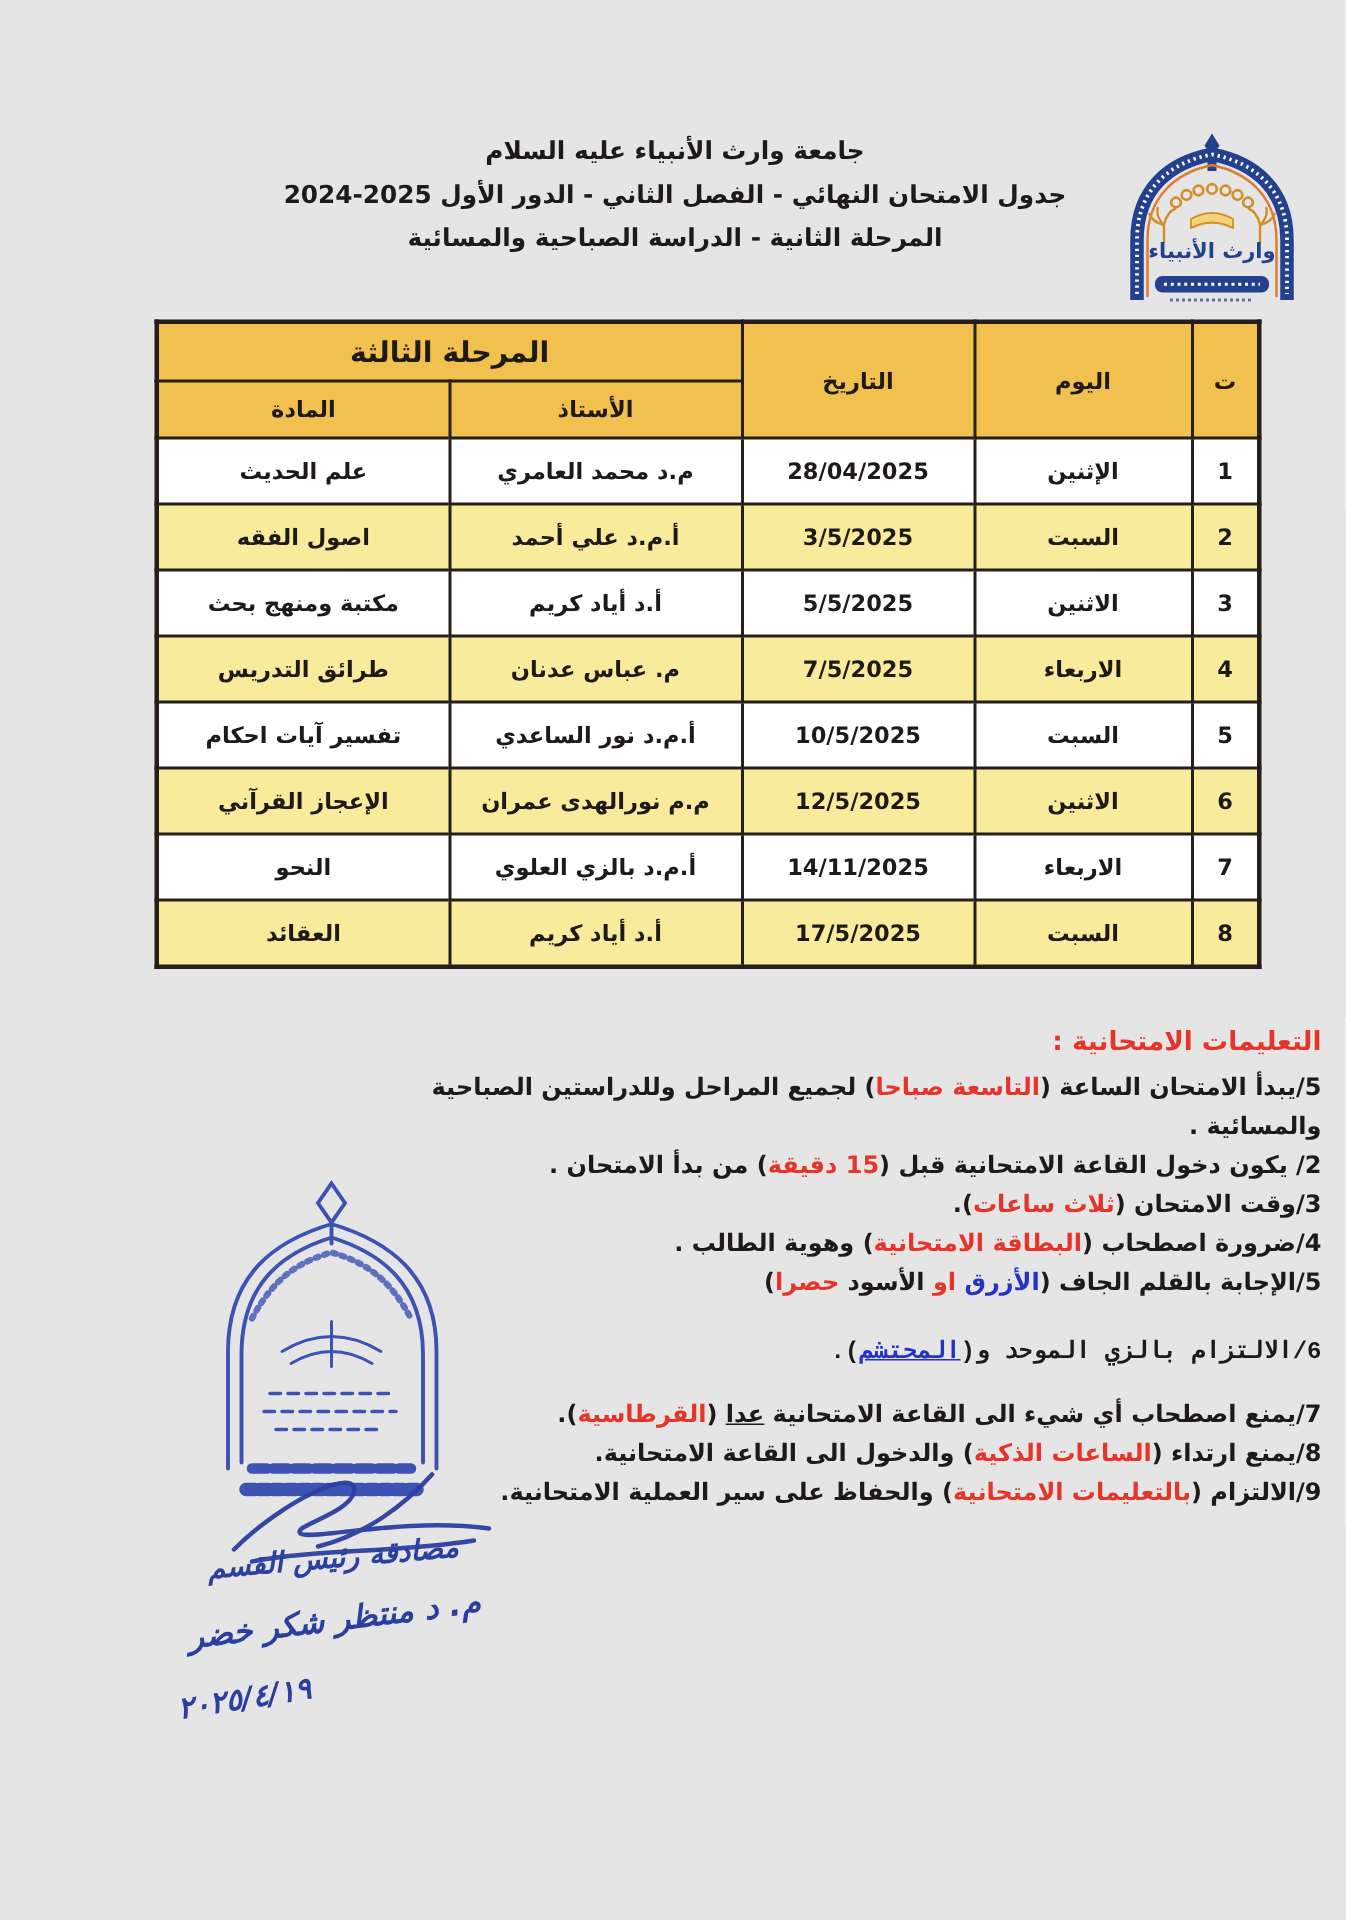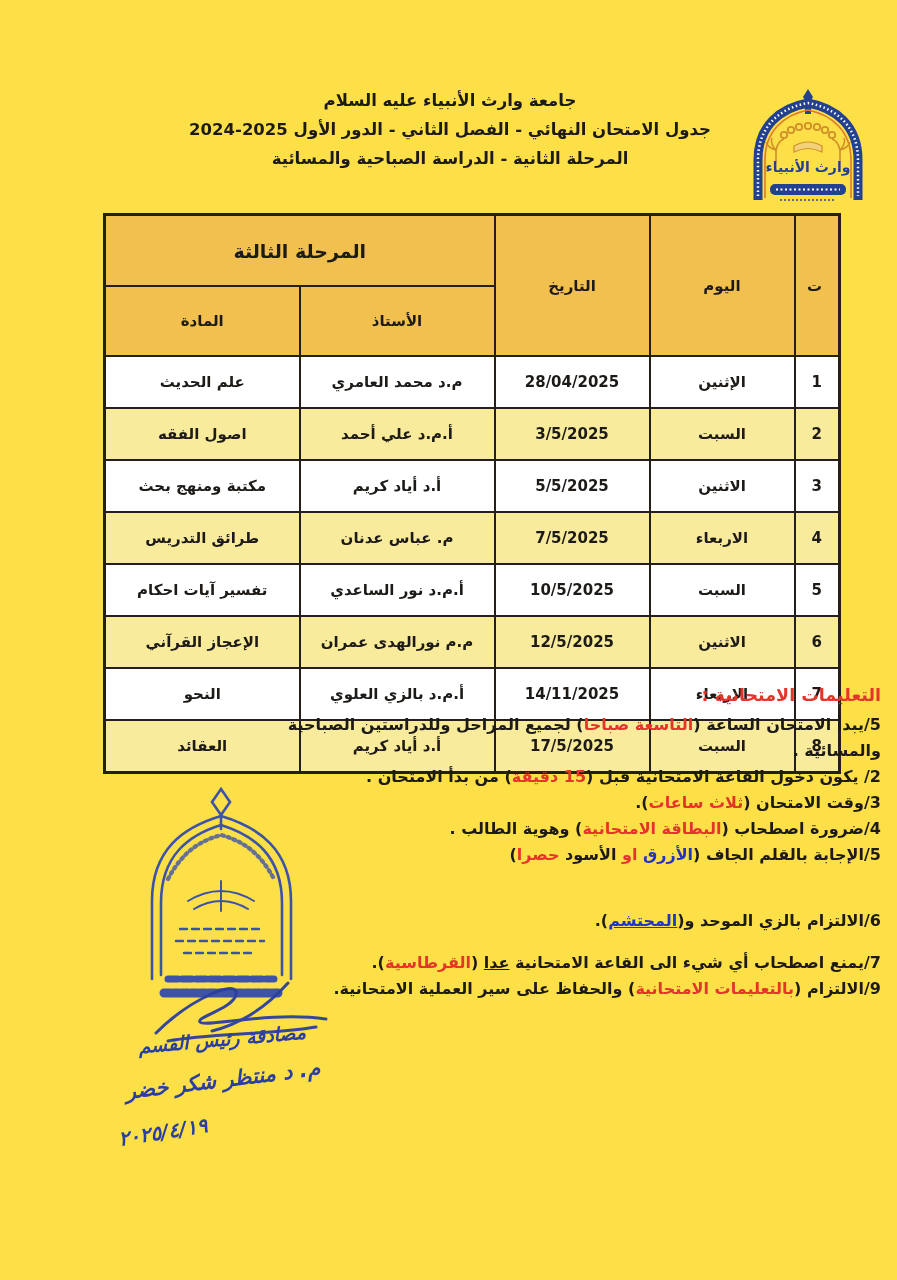--- a/index.html
+++ b/index.html
@@ -1,37 +1,37 @@
 <!DOCTYPE html>
 <html lang="ar"><head>
 <meta charset="utf-8">
 <style>
   html,body{margin:0;padding:0;background:#ffffff;}
-  .page{position:relative;width:897px;height:1280px;background:#fde047;overflow:hidden;
+  .page{position:relative;width:897px;height:1280px;background:#e5e5e5;overflow:hidden;
         font-family:"DejaVu Sans",sans-serif;color:#1d1a17;}
   
   .doc-header{position:absolute;top:86px;left:120px;width:660px;text-align:center;
               direction:rtl;font-weight:700;font-size:16.5px;line-height:29px;}
   .logo-wrap{position:absolute;top:88px;left:746px;width:124px;height:130px;}
   
   .sched{position:absolute;top:213px;left:103px;border-collapse:collapse;direction:rtl;
          table-layout:fixed;width:735px;border:3px solid #241f1a;}
   .sched th,.sched td{border:2px solid #241f1a;text-align:center;vertical-align:middle;
-         font-weight:700;font-size:15px;padding:16px;}
+         font-weight:700;font-size:15px;padding:0;}
   .sched thead th{background:#f1c04f;}
   .sched .stage-cell{font-size:19px;height:37px;}
   .sched .sub-head{height:36px;}
   .sched tbody tr{height:44px;background:#ffffff;}
   .sched tbody tr.alt{background:#f8eb9b;}
   
   .instructions{position:absolute;top:682px;right:16px;width:600px;direction:rtl;
                 text-align:right;font-weight:700;font-size:16px;}
   .instr-title{color:#e5352b;font-size:17.5px;line-height:26px;margin-bottom:4px;}
   .iline{line-height:26px;}
-  .iline.gap-big{margin-top:40px;}
+  .iline.gap-big{margin-top:20px;font-family:Liberation Mono, monospace;}
   .iline.gap-mid{margin-top:16px;}
   .r{color:#e5352b;}
   .b{color:#2433c4;}
   .u{text-decoration:underline;}
   
   .stamp{position:absolute;top:783px;left:128px;width:185px;height:232px;opacity:.92;}
   .sig{position:absolute;top:975px;left:148px;width:190px;height:85px;opacity:.95;}
   .hand{position:absolute;color:#2b3fa0;font-weight:700;font-style:italic;direction:rtl;
         white-space:nowrap;}
   .hand-1{top:1028px;left:138px;font-size:19px;transform:rotate(-5deg);}
@@ -176,20 +176,21 @@
     <div class="iline"><span>3/وقت الامتحان (</span><span class="r">ثلاث ساعات</span><span>).</span></div>
 
     <div class="iline"><span>4/ضرورة اصطحاب (</span><span class="r">البطاقة الامتحانية</span><span>) وهوية الطالب .</span></div>
 
     <div class="iline"><span>5/الإجابة بالقلم الجاف (</span><span class="b">الأزرق </span><span class="r">او</span><span> الأسود </span><span class="r">حصرا</span><span>)</span></div>
 
     <div class="iline gap-big"><span>6/الالتزام بالزي الموحد و(</span><span class="b u">المحتشم</span><span>).</span></div>
 
     <div class="iline gap-mid"><span>7/يمنع اصطحاب أي شيء الى القاعة الامتحانية </span><span class="u">عدا</span><span> (</span><span class="r">القرطاسية</span><span>).</span></div>
 
+    <div class="iline"><span>8/يمنع ارتداء (</span><span class="r">الساعات الذكية</span><span>) والدخول الى القاعة الامتحانية.</span></div>
 
     <div class="iline"><span>9/الالتزام (</span><span class="r">بالتعليمات الامتحانية</span><span>) والحفاظ على سير العملية الامتحانية.</span></div>
   </div>
 
   <svg class="stamp" viewBox="0 0 185 232">
     <g fill="none" stroke="#2e47b0" stroke-width="2.6" stroke-linecap="round">
 
       <path d="M93 6 l9 13 l-9 13 l-9 -13 z"></path>
       <path d="M93 32 L93 46"></path>
 

